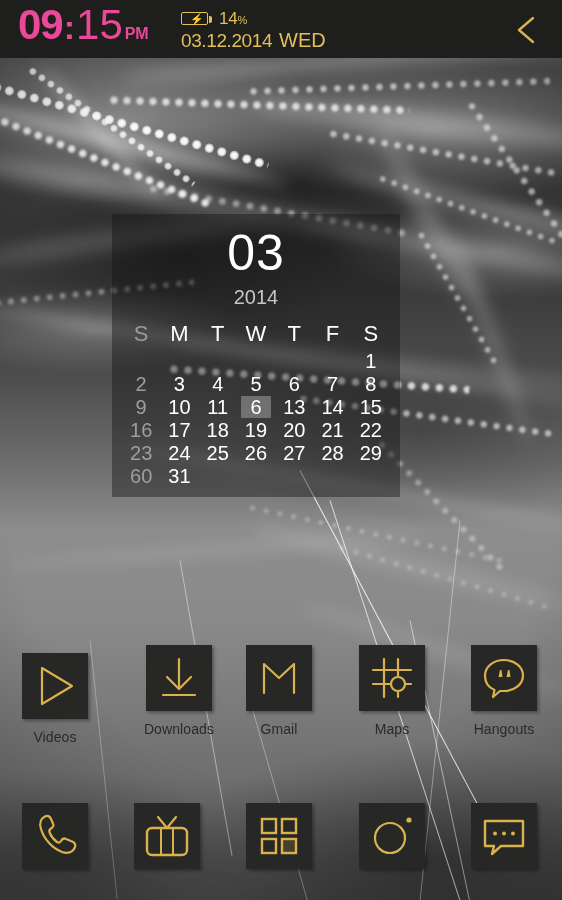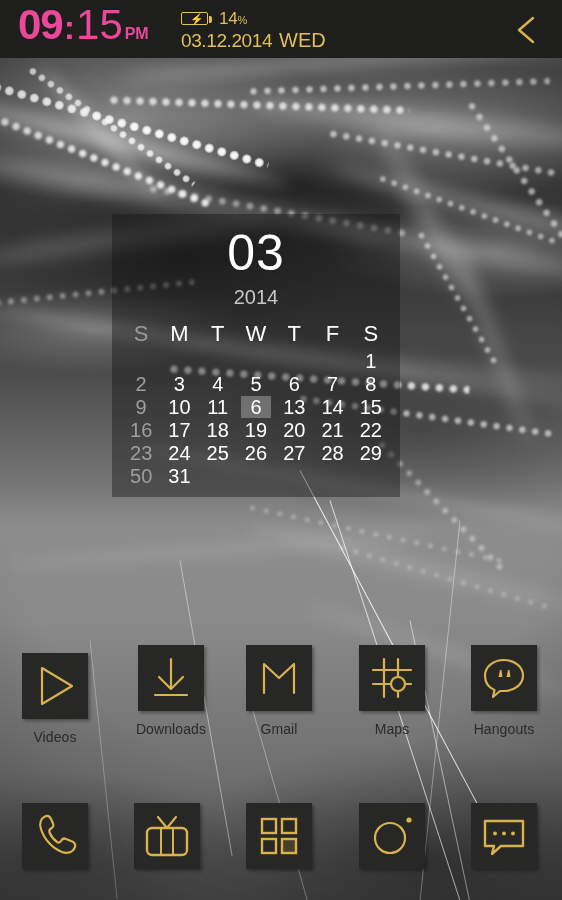--- a/index.html
+++ b/index.html
@@ -419,21 +419,21 @@
             <tr>
               <td class="dim"><span class="cell">23</span></td>
               <td><span class="cell">24</span></td>
               <td><span class="cell">25</span></td>
               <td><span class="cell">26</span></td>
               <td><span class="cell">27</span></td>
               <td><span class="cell">28</span></td>
               <td><span class="cell">29</span></td>
             </tr>
             <tr>
-              <td class="dim"><span class="cell">50</span></td>
+              <td class="dim"><span class="cell">60</span></td>
               <td><span class="cell">31</span></td>
               <td class="empty"><span class="cell"></span></td>
               <td class="empty"><span class="cell"></span></td>
               <td class="empty"><span class="cell"></span></td>
               <td class="empty"><span class="cell"></span></td>
               <td class="empty"><span class="cell"></span></td>
             </tr>
           </tbody>
       </table>
     </div>
@@ -441,21 +441,21 @@
 
   <div id="app-row">
       <div class="app-cell" style="left: -1px; top: 8px;">
         <div class="tile">
           <svg width="66" height="66" viewBox="0 0 66 66">
             <polygon points="20,15 50,33 20,51" fill="none" stroke="#d9b24e" stroke-width="2.2" stroke-linejoin="round"></polygon>
           </svg>
         </div>
         <div class="app-label">Videos</div>
       </div>
-      <div class="app-cell" style="left: 115px; top: 0px;">
+      <div class="app-cell" style="left: 123px; top: 0px;">
         <div class="tile">
           <svg width="66" height="66" viewBox="0 0 66 66">
             <line x1="33" y1="14" x2="33" y2="43" stroke="#d9b24e" stroke-width="2.2" stroke-linecap="round"></line>
             <polyline points="21,32 33,44 45,32" fill="none" stroke="#d9b24e" stroke-width="2.2" stroke-linecap="round" stroke-linejoin="round"></polyline>
             <line x1="17" y1="50" x2="49" y2="50" stroke="#d9b24e" stroke-width="2.2" stroke-linecap="round"></line>
           </svg>
         </div>
         <div class="app-label">Downloads</div>
       </div>
       <div class="app-cell" style="left: 223px; top: 0px;">

